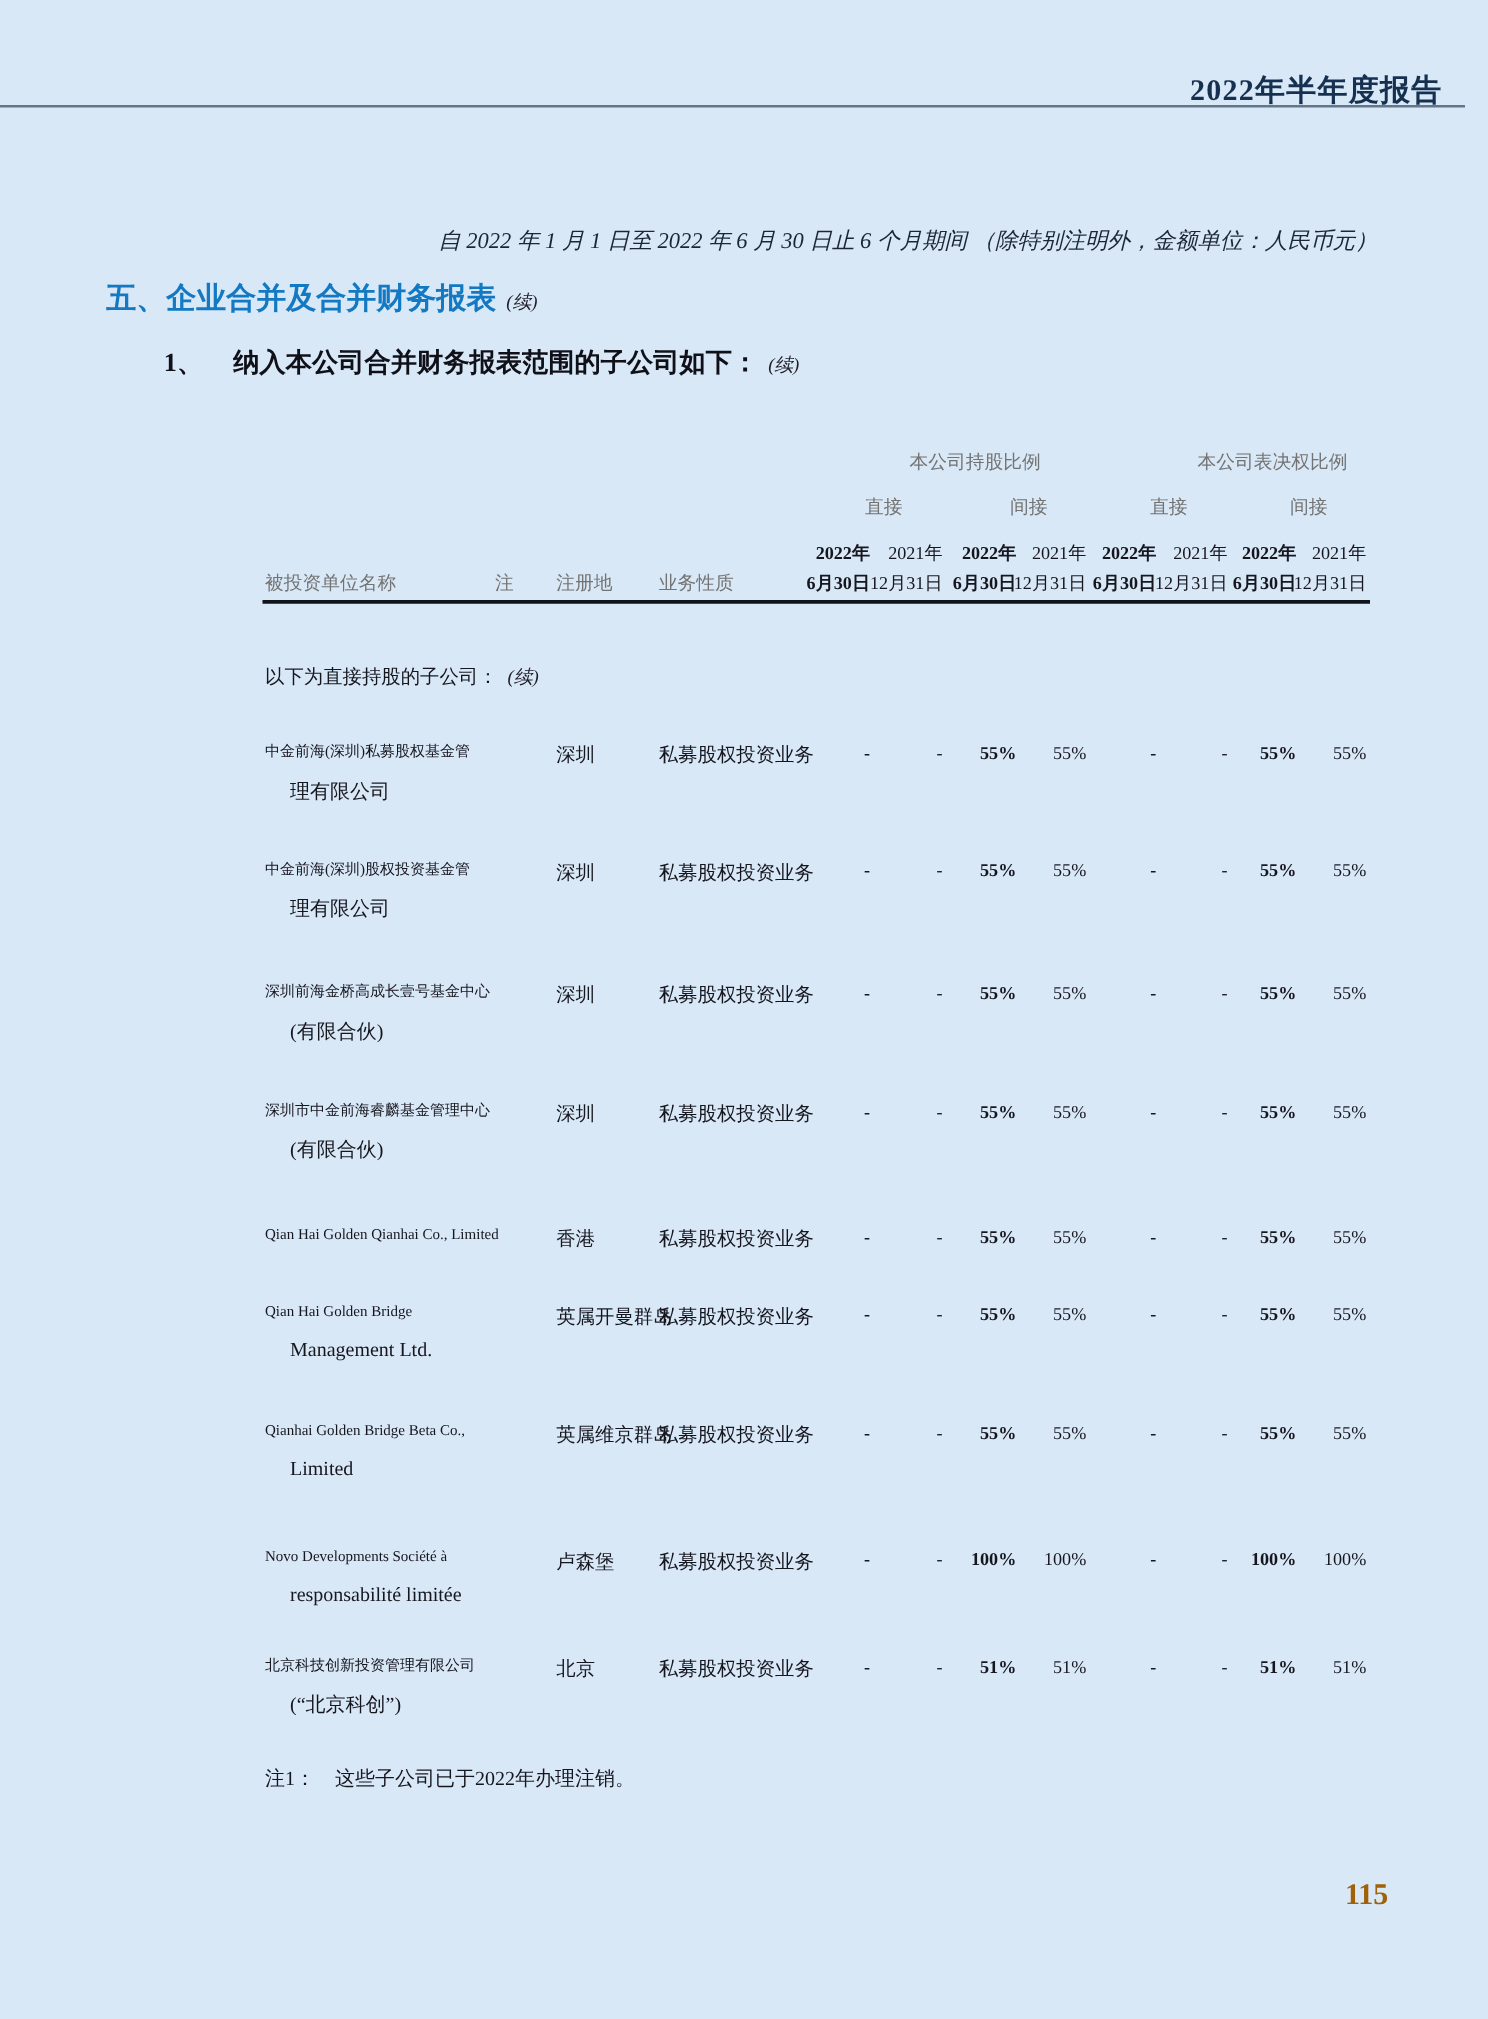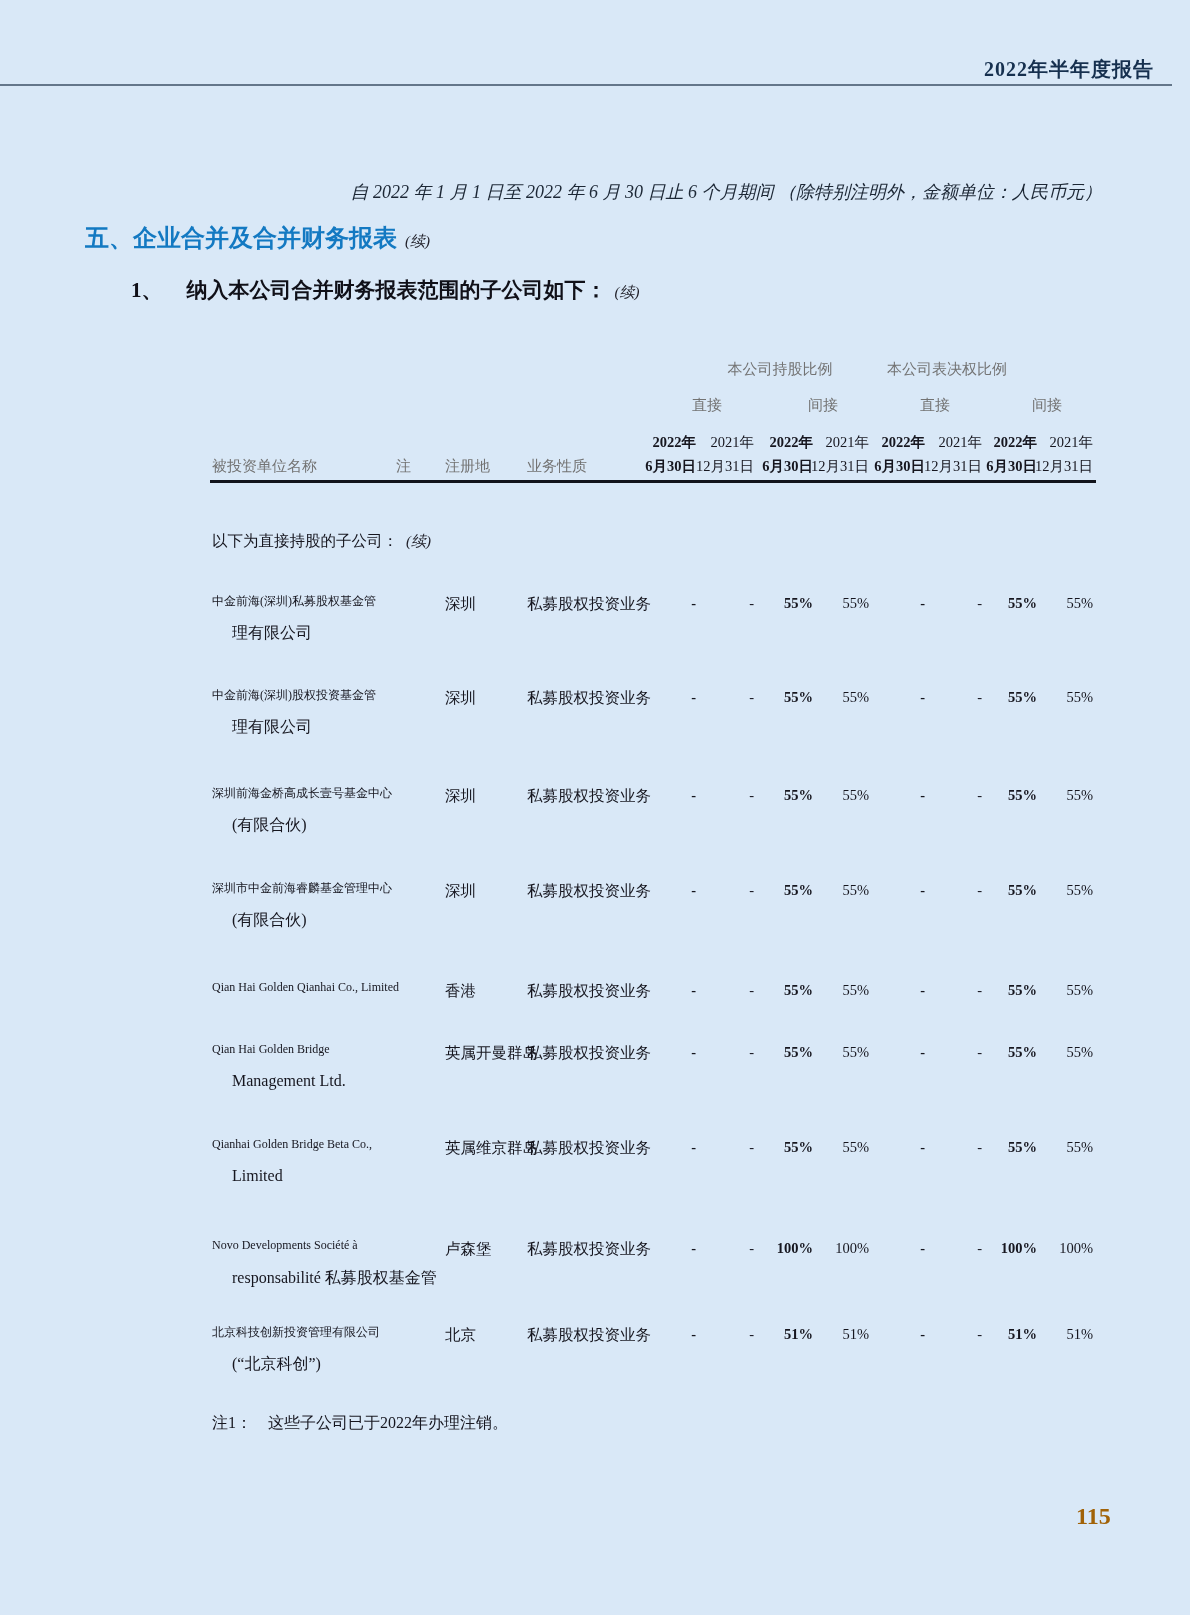--- a/index.html
+++ b/index.html
@@ -3,35 +3,35 @@
 <meta charset="utf-8">
 <style>
   html,body { margin:0; padding:0; background:#d9e8f7; }
   .page {
     position:relative; width:1190px; height:1615px;
     background:#d9e8f7; overflow:hidden;
     font-family:"Liberation Serif","DejaVu Serif",serif;
     color:#16161f;
   }
   .abs { position:absolute; }
-  .report-label { top:56px; right:36px; font-size:20px; font-weight:bold; color:#16304f; letter-spacing:1px; }
+  .report-label { top:56px; right:36px; font-size:24px; font-weight:bold; color:#16304f; letter-spacing:1px; }
   .top-rule { top:84px; left:0; width:1172px; height:2px; background:#64768a; }
   .doc-title { top:108px; right:36px; font-size:42px; font-weight:bold; color:#1168ab; letter-spacing:3px; }
   .doc-subtitle { top:180px; right:88px; font-size:18px; font-style:italic; color:#1c2735; }
 
   .section-heading { top:222px; left:85px; font-size:24px; font-weight:bold; color:#1379c2; }
   .cont-note { font-size:15px; color:#1f1f28; font-style:italic; font-weight:normal; margin-left:8px; }
   .item1 { top:276px; left:131px; font-size:21px; font-weight:bold; color:#101018; }
   .item1 .num { margin-right:24px; }
   .item2 { top:320px; left:171px; font-size:20px; font-weight:bold; color:#101018; }
   .item2 .num { margin-right:22px; }
 
   .th { font-weight:normal; font-size:15px; color:#737373; }
   .grp-share { top:360px; left:680px; width:200px; text-align:center; }
-  .grp-vote  { top:360px; left:847px; width:200px; text-align:center; }
+  .grp-vote  { top:360px; left:918px; width:200px; text-align:center; }
   .sub { top:396px; width:100px; text-align:center; }
   .sub.d1 { left:657px; } .sub.i1 { left:773px; } .sub.d2 { left:885px; } .sub.i2 { left:997px; }
 
   .cell { position:absolute; width:70px; text-align:right; font-size:14.5px; }
   .c0 { left:626px; } .c1 { left:684px; } .c2 { left:743px; } .c3 { left:799px; }
   .c4 { left:855px; } .c5 { left:912px; } .c6 { left:967px; } .c7 { left:1023px; }
   .bold { font-weight:bold; }
   .yrow { top:433px; } .drow { top:457px; }
 
   .colhead-name { top:457px; left:212px; }
@@ -208,21 +208,21 @@
     <span class="cell c2 bold">55%</span>
     <span class="cell c3">55%</span>
     <span class="cell c4 bold">-</span>
     <span class="cell c5">-</span>
     <span class="cell c6 bold">55%</span>
     <span class="cell c7">55%</span>
   </div>
 
   <div class="row" style="top:1238px">
     <span class="name1">Novo Developments Société à</span>
-    <span class="name2">responsabilité 私募股权基金管</span>
+    <span class="name2">responsabilité limitée</span>
     <span class="reg">卢森堡</span>
     <span class="biz">私募股权投资业务</span>
     <span class="cell c0 bold">-</span>
     <span class="cell c1">-</span>
     <span class="cell c2 bold">100%</span>
     <span class="cell c3">100%</span>
     <span class="cell c4 bold">-</span>
     <span class="cell c5">-</span>
     <span class="cell c6 bold">100%</span>
     <span class="cell c7">100%</span>

